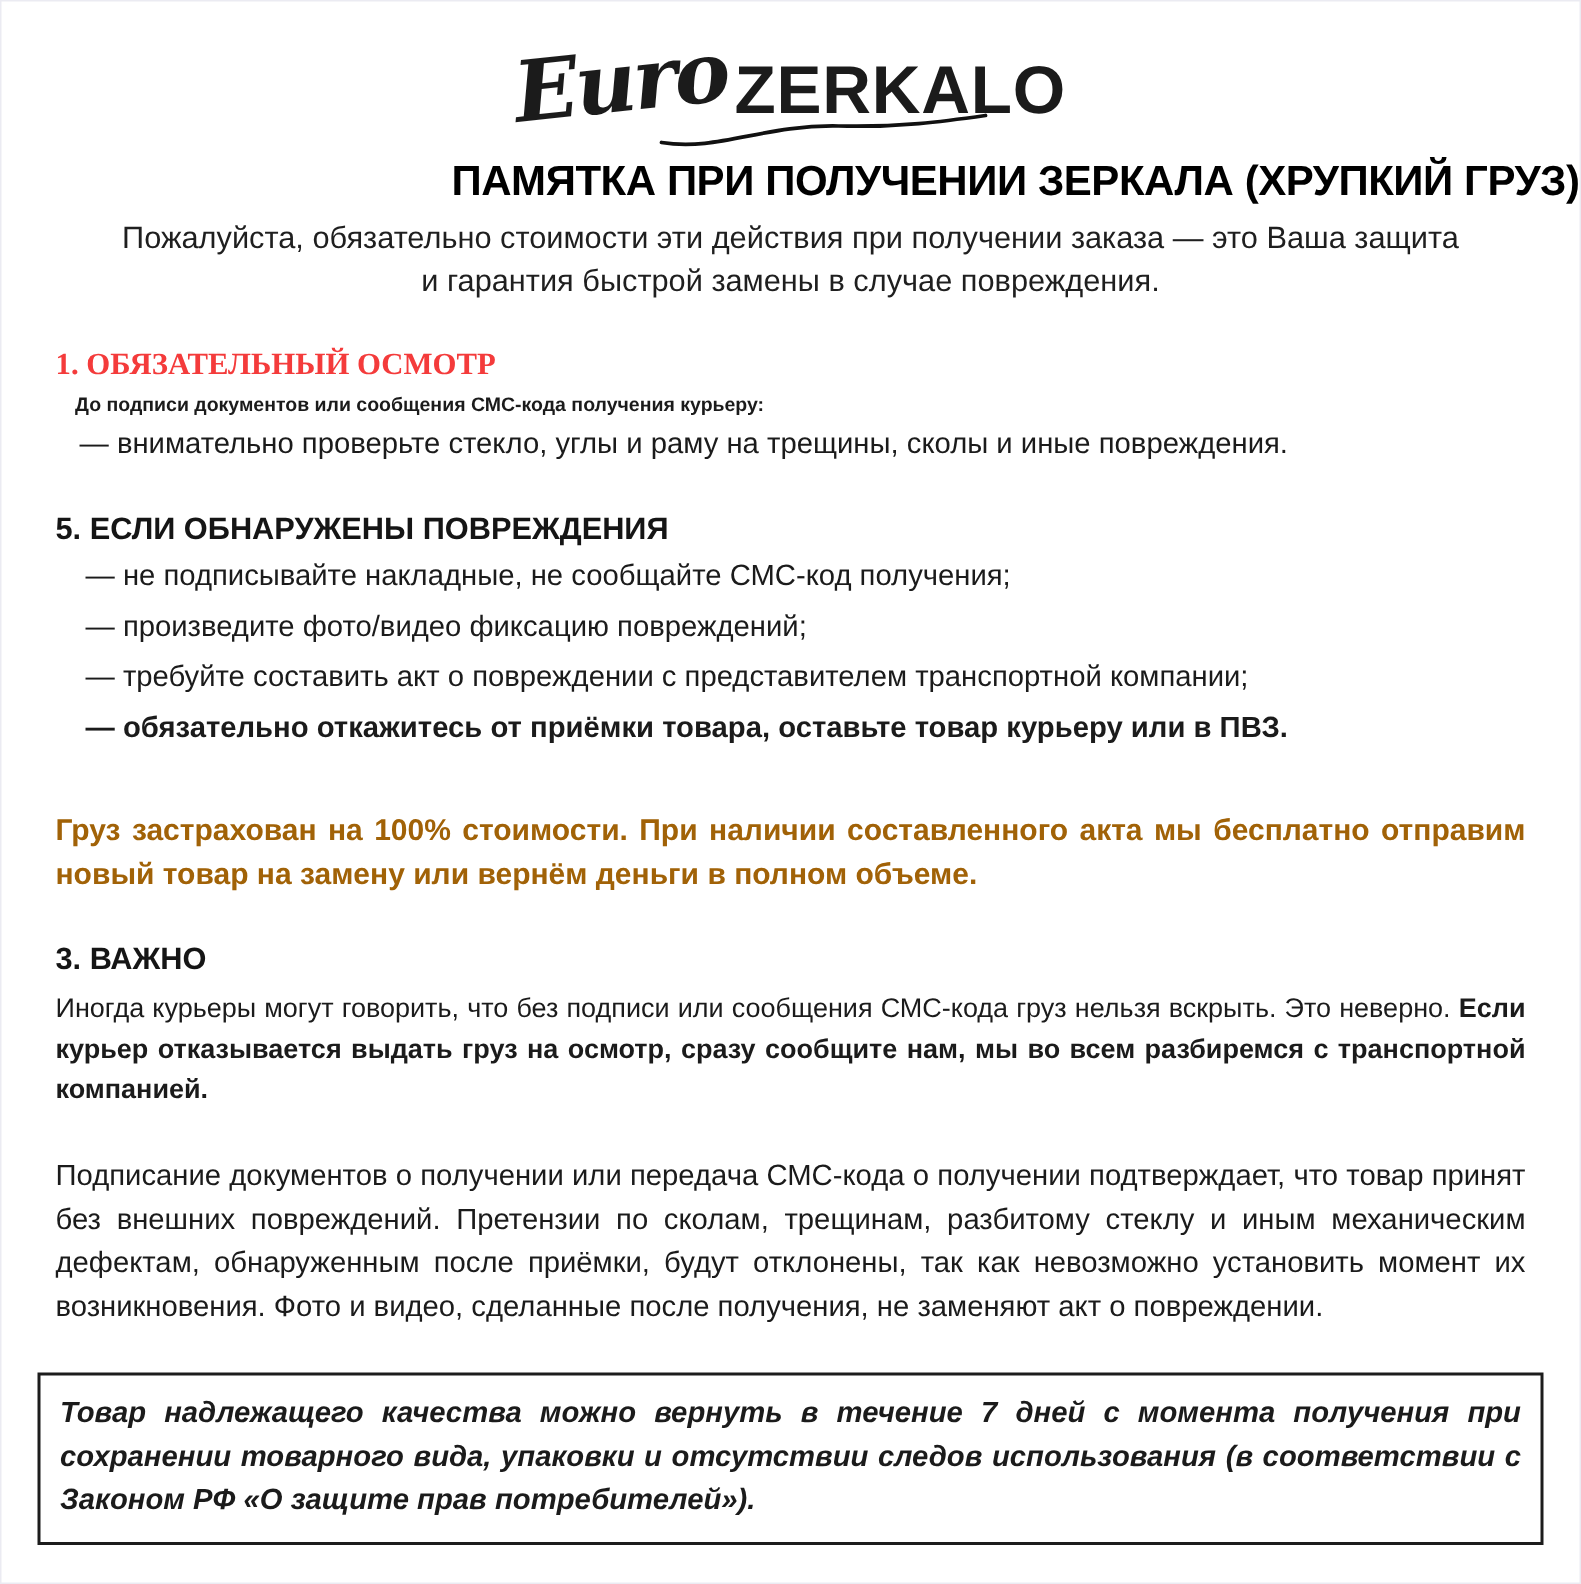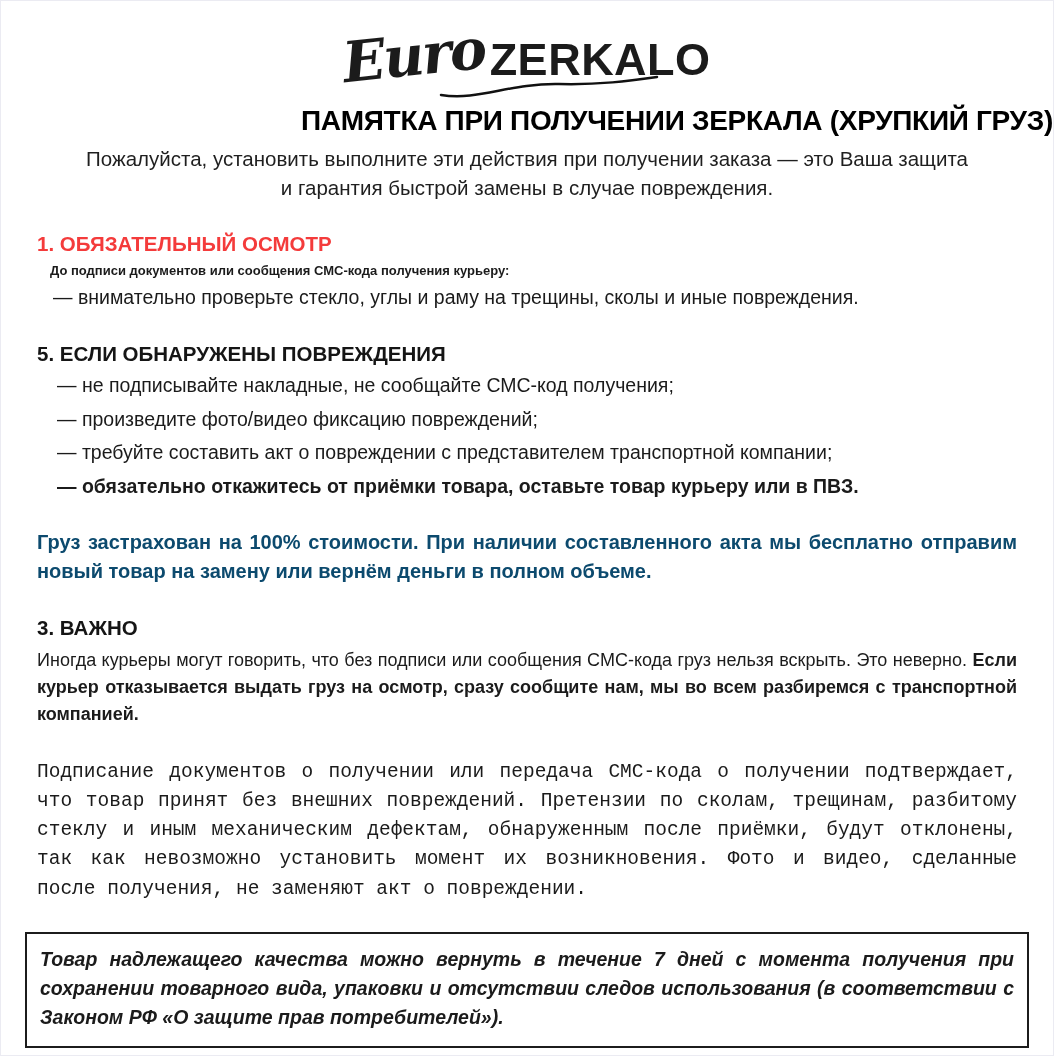--- a/index.html
+++ b/index.html
@@ -69,58 +69,57 @@
 
   
   .content { padding: 0 36px; }
 
   .sec-heading {
     font-size: 20.5px;
     font-weight: 800;
     margin-top: 30px;
     color: #151515;
   }
-  .sec-heading.red { color: #f43b3b; }
+  .sec-heading.red { color: #f43b3b; font-family: Liberation Serif, serif; }
 
   .lead {
     margin: 7px 0 0 13px;
     font-size: 13px;
     font-weight: 800;
   }
   .bullet {
     margin: 6px 0 0 16px;
     font-size: 19.5px;
     line-height: 1.42;
   }
   .bullet.bold { font-weight: 800; }
   .sec2 .bullet { margin-left: 20px; }
 
   .insurance {
-    margin-top: 27px;
+    margin-top: 40px;
     font-size: 20px;
     font-weight: 800;
     line-height: 1.45;
-    color: #0c4a6e;
+    color: #a16207;
     text-align: justify;
   }
 
   .para {
     margin-top: 7px;
     font-size: 18px;
     line-height: 1.5;
     text-align: justify;
   }
   .para .bold-part { font-weight: 800; }
 
   .acceptance {
     margin-top: 30px;
     font-size: 19.5px;
     line-height: 1.5;
     text-align: justify;
-    font-family: Liberation Mono, monospace;
   }
 
   
   .return-box {
     margin: 28px 24px 0 24px;
     border: 2px solid #1c1c1c;
     padding: 11px 13px 13px 13px;
     font-size: 19.5px;
     font-style: italic;
     font-weight: 700;
@@ -139,21 +138,21 @@
       <span class="logo-word">ZERKALO</span>
       <svg class="logo-flourish" width="220" height="30" viewBox="0 0 220 30">
         <path d="M2 24 C 40 30, 70 12, 120 13 C 160 14, 190 10, 218 6" fill="none" stroke="#111" stroke-width="2.5" stroke-linecap="round"></path>
       </svg>
     </div>
   </div>
 
   <h1 class="title">ПАМЯТКА ПРИ ПОЛУЧЕНИИ ЗЕРКАЛА (ХРУПКИЙ ГРУЗ)</h1>
 
   <p class="subtitle">
-    <span>Пожалуйста, установить выполните эти действия при получении заказа — это Ваша защита</span>
+    <span>Пожалуйста, обязательно стоимости эти действия при получении заказа — это Ваша защита</span>
     <span>и гарантия быстрой замены в случае повреждения.</span>
   </p>
 
   <div class="content">
 
     <div class="sec1">
       <div class="sec-heading red">1. ОБЯЗАТЕЛЬНЫЙ ОСМОТР</div>
       <div class="lead">До подписи документов или сообщения СМС-кода получения курьеру:</div>
       <div class="bullet">— внимательно проверьте стекло, углы и раму на трещины, сколы и иные повреждения.</div>
     </div>

